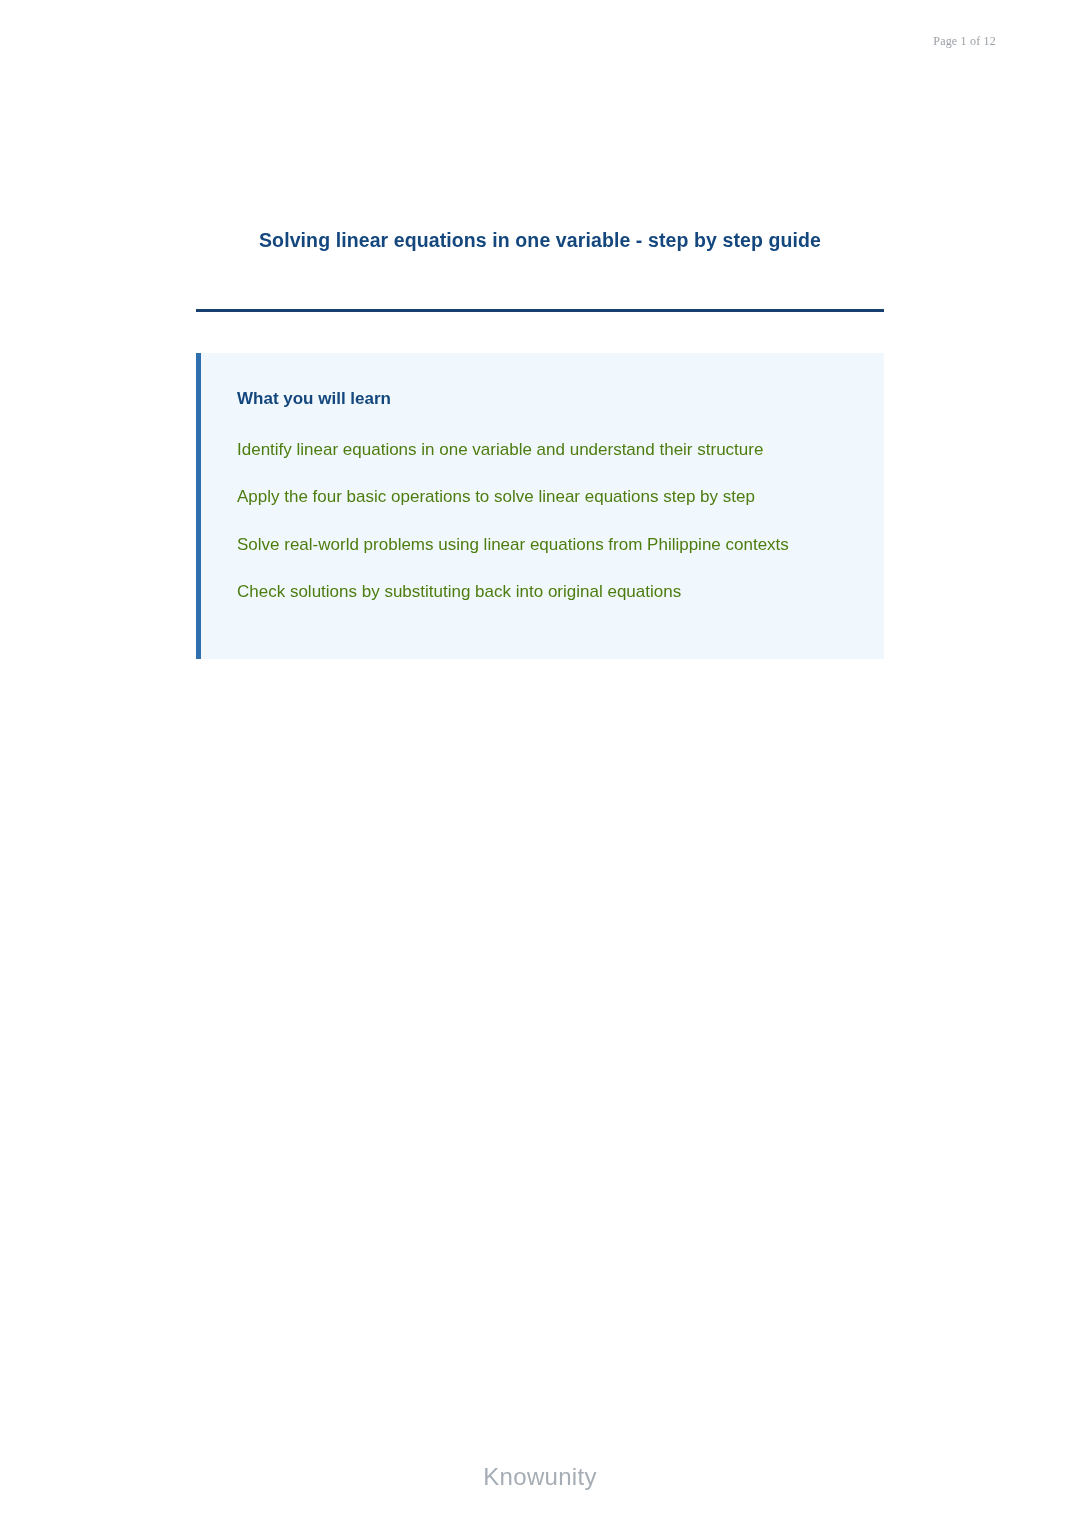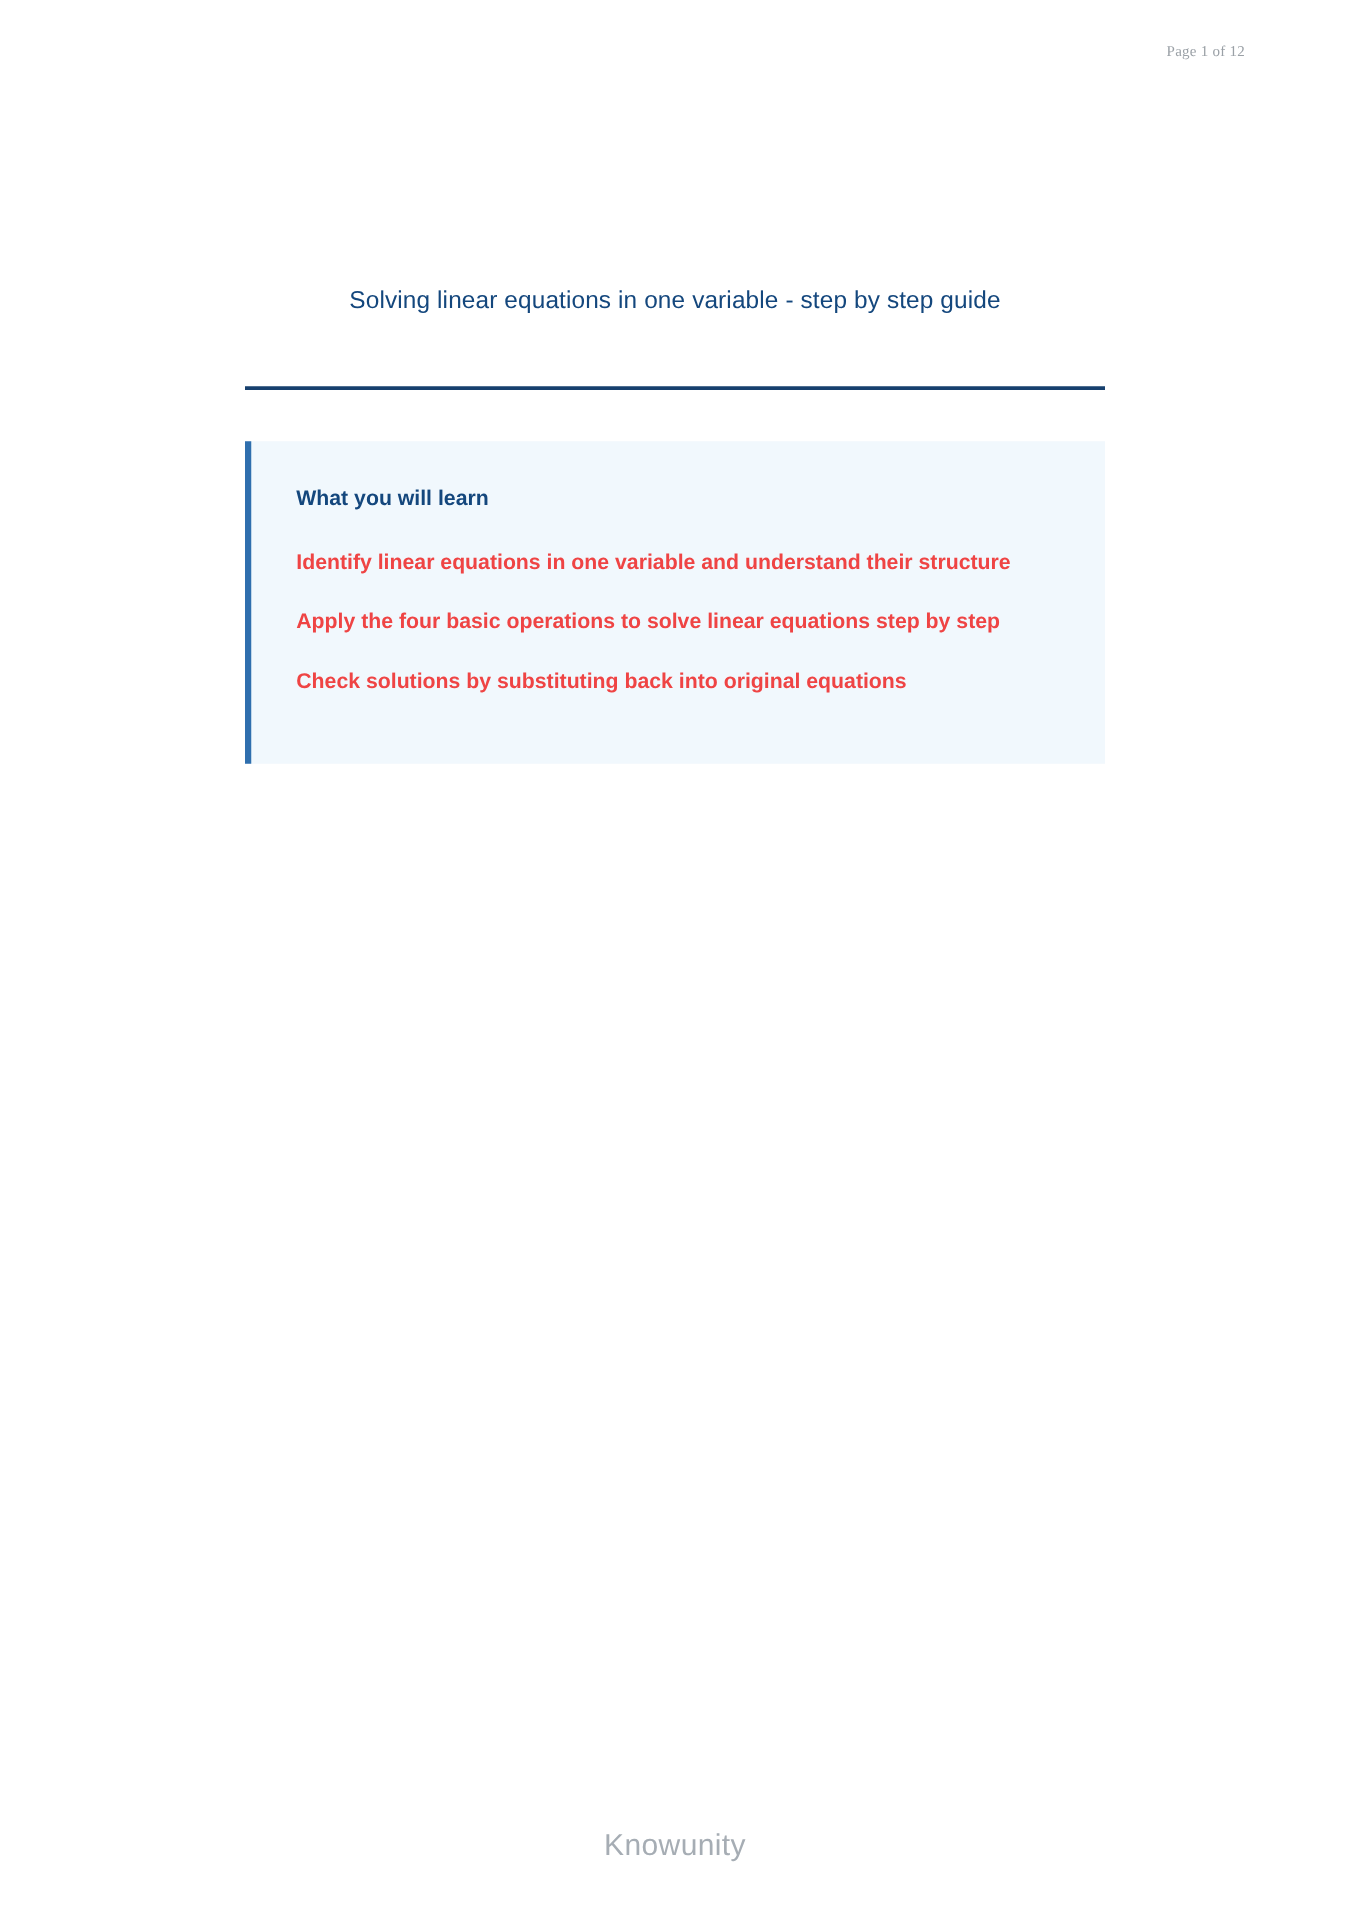--- a/index.html
+++ b/index.html
@@ -37,21 +37,21 @@
     left: 196px;
     top: 0;
     width: 688px;
   }
 
   .doc-title {
     margin: 0;
     padding-top: 228px;
     text-align: center;
     font-size: 19.5px;
-    font-weight: normal;
+    font-weight: bold;
     color: #14477d;
     letter-spacing: 0.1px;
     line-height: 1.3;
   }
 
   .doc-subtitle {
     margin: 0;
     padding-top: 38px;
     text-align: center;
     font-size: 21px;
@@ -80,24 +80,23 @@
 
   .learn-title {
     margin: 0 0 28px 0;
     font-size: 17px;
     font-weight: bold;
     color: #14477d;
   }
 
   .learn-item {
     font-size: 17px;
-    color: #ef4444;
+    color: #4d7c0f;
     line-height: 1.5;
     margin-bottom: 22px;
-    font-weight: bold;
   }
   .learn-item:last-child {
     margin-bottom: 0;
   }
 
   .footer {
     position: absolute;
     left: 0;
     right: 0;
     bottom: 36px;
@@ -119,20 +118,21 @@
     <h1 class="doc-title">Solving linear equations in one variable - step by step guide</h1>
 
 
     <div class="divider"></div>
 
     <section class="learn-box">
       <h2 class="learn-title">What you will learn</h2>
 
       <div class="learn-item">Identify linear equations in one variable and understand their structure</div>
       <div class="learn-item">Apply the four basic operations to solve linear equations step by step</div>
+      <div class="learn-item">Solve real-world problems using linear equations from Philippine contexts</div>
       <div class="learn-item">Check solutions by substituting back into original equations</div>
     </section>
 
   </div>
 
   <div class="footer">Knowunity</div>
 
 </div>
 
 </body></html>

